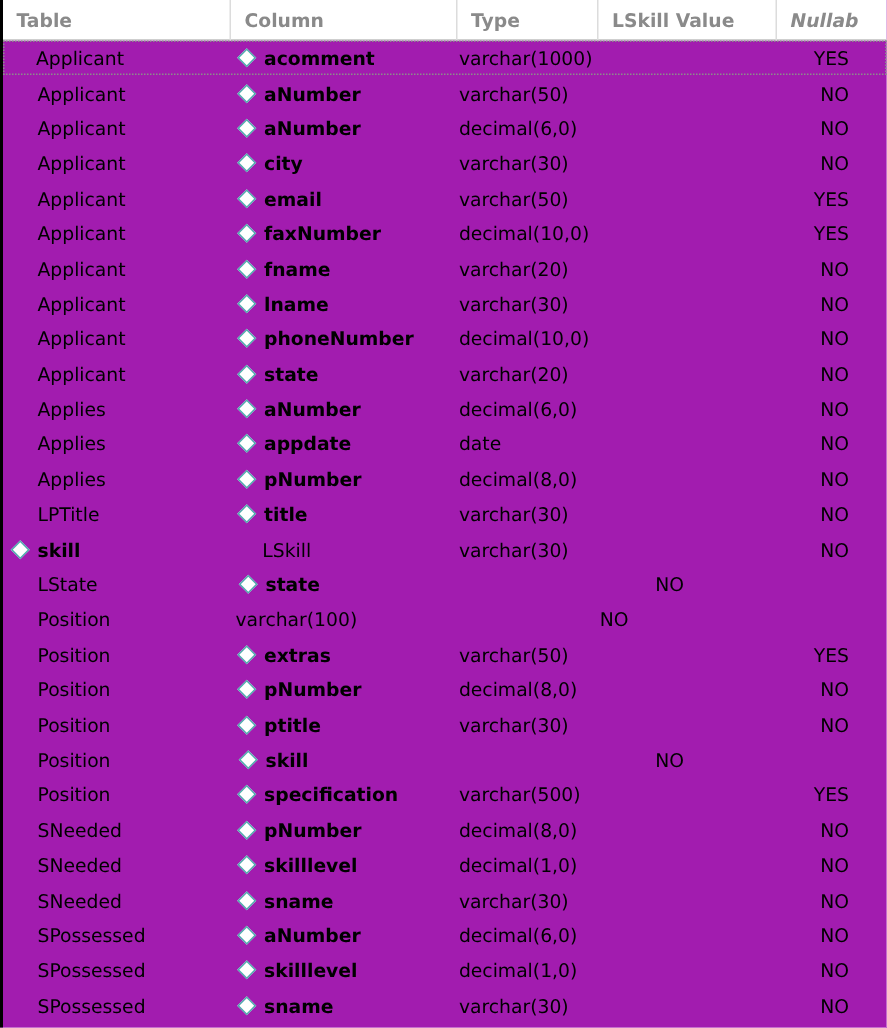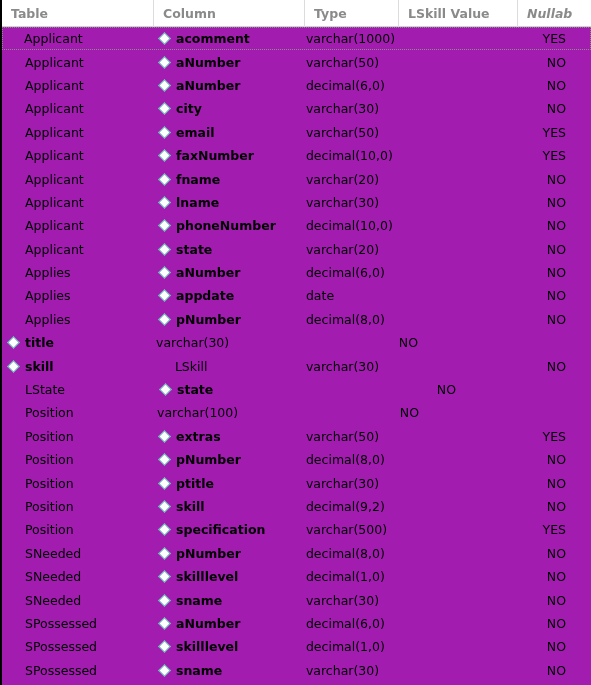--- a/index.html
+++ b/index.html
@@ -256,20 +256,21 @@
         <div class="cell c-table">Applies</div>
         <div class="cell c-column">
           <span class="diamond-icon"></span>
           <span class="col-label">pNumber</span>
         </div>
         <div class="cell c-type">decimal(8,0)</div>
         <div class="cell c-default"></div>
         <div class="cell c-nullable">NO</div>
       </div>
       <div class="row">
+        <div class="cell c-table">LPTitle</div>
         <div class="cell c-column">
           <span class="diamond-icon"></span>
           <span class="col-label">title</span>
         </div>
         <div class="cell c-type">varchar(30)</div>
         <div class="cell c-default"></div>
         <div class="cell c-nullable">NO</div>
       </div>
       <div class="row">
         <div class="cell c-column">
@@ -325,21 +326,20 @@
         <div class="cell c-type">varchar(30)</div>
         <div class="cell c-default"></div>
         <div class="cell c-nullable">NO</div>
       </div>
       <div class="row">
         <div class="cell c-table">Position</div>
         <div class="cell c-column">
           <span class="diamond-icon"></span>
           <span class="col-label">skill</span>
         </div>
-        <div class="cell c-type">decimal(9,2)</div>
         <div class="cell c-default"></div>
         <div class="cell c-nullable">NO</div>
       </div>
       <div class="row">
         <div class="cell c-table">Position</div>
         <div class="cell c-column">
           <span class="diamond-icon"></span>
           <span class="col-label">specification</span>
         </div>
         <div class="cell c-type">varchar(500)</div>

